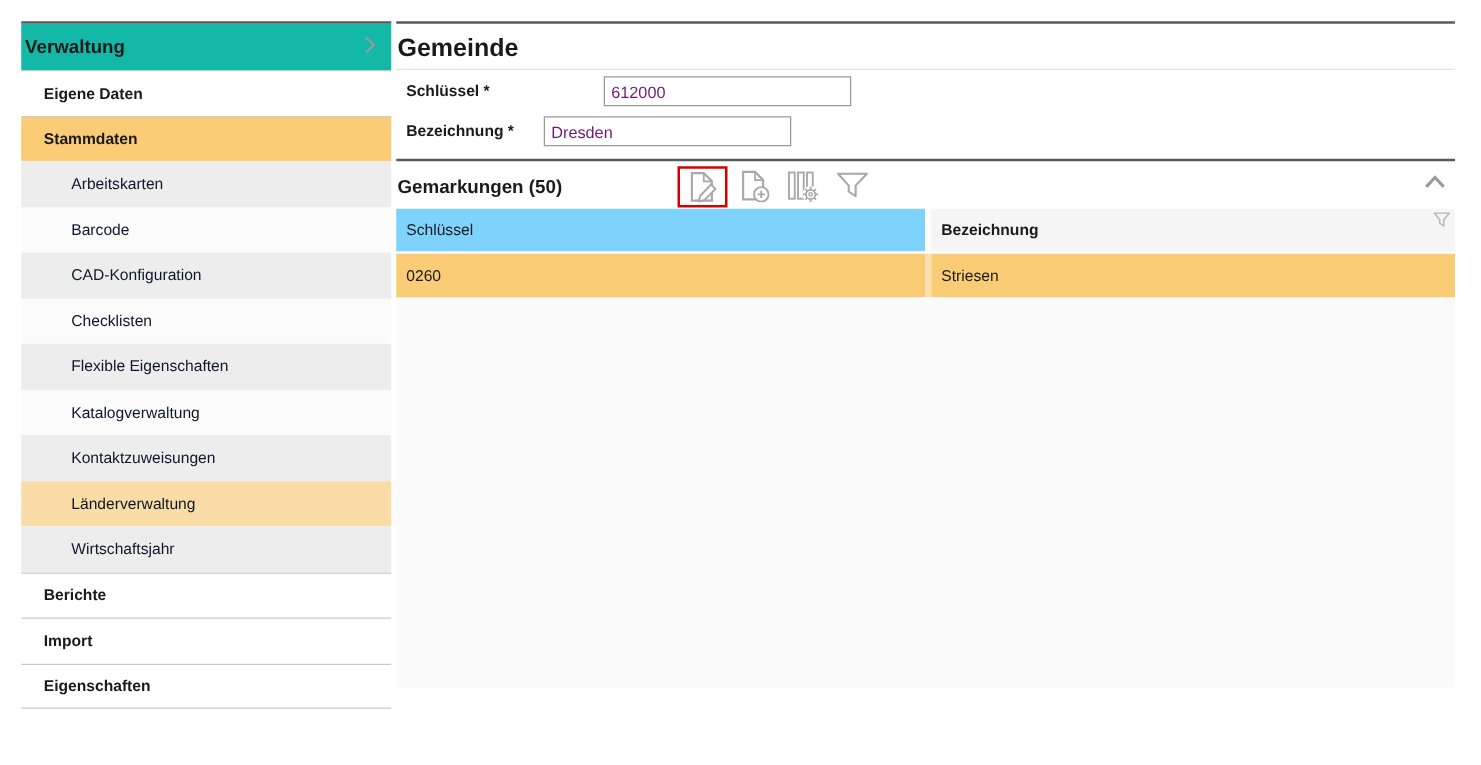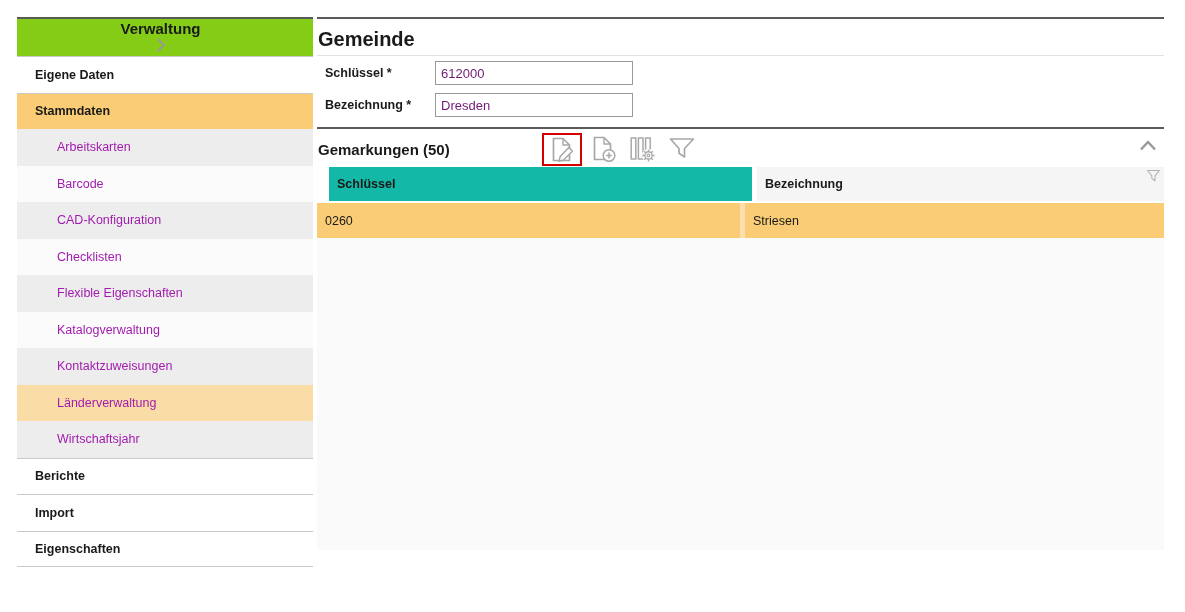--- a/index.html
+++ b/index.html
@@ -3,51 +3,51 @@
 <meta charset="utf-8">
 <style>
   html,body{margin:0;padding:0;}
   body{
     position:relative;width:1185px;height:612px;overflow:hidden;
     background:#ffffff;color:#1a1a1a;
     font-family:"Liberation Sans",sans-serif;font-size:12.5px;
   }
   
   .sidebar{position:absolute;left:17px;top:17px;width:296px;border-top:2px solid #5a5a5a;}
-  .sb-header{height:37px;display:flex;align-items:center;justify-content:center;
-    padding:0 12px 0 3px;font-size:15px;font-weight:bold;background:#84cc16;flex-direction:column;}
+  .sb-header{height:37px;display:flex;align-items:center;justify-content:space-between;
+    padding:0 12px 0 3px;font-size:15px;font-weight:bold;background:#14b8a6;}
   .item{height:36.5px;display:flex;align-items:center;box-sizing:border-box;cursor:pointer;}
   .lvl1{font-weight:bold;padding-left:18px;border-top:1px solid #c9c9c9;background:#fff;text-align:center;}
-  .lvl2{padding-left:40px;background:#fbfbfb;color:#a21caf;}
+  .lvl2{padding-left:40px;background:#fbfbfb;color:#0f172a;}
   .lvl2.alt{background:#ededed;}
   .sel-parent{background:#FACC75 !important;}
   .sel-sub{background:#FADCA6 !important;}
   .item.last{border-bottom:1px solid #c9c9c9;}
   
   .main{position:absolute;left:317px;top:17px;width:847px;height:595px;}
   .main-topline{position:absolute;left:0;top:0;width:100%;height:2px;background:#5a5a5a;}
   .form-title{position:absolute;left:1px;top:11px;font-size:20px;font-weight:bold;}
   .title-line{position:absolute;left:0;top:38px;width:100%;height:1px;background:#e2e2e2;}
   .field-row{position:absolute;left:1px;display:flex;align-items:center;height:24px;}
-  .field-row.f1{top:44px;}
+  .field-row.f1{top:44px;gap:48px;}
   .field-row.f2{top:76px;}
   .field-label{width:117px;font-weight:bold;box-sizing:border-box;padding-left:7px;}
   .field-input{width:186px;height:18px;border:1px solid #999;padding:2px 5px;
     font-family:"Liberation Sans",sans-serif;font-size:13px;color:#701a75;background:#fff;}
   .section-line{position:absolute;left:0;top:110px;width:100%;height:2px;background:#5a5a5a;}
   .section-bar{position:absolute;left:0;top:112px;width:100%;height:40px;}
   .section-title{position:absolute;left:1px;top:12px;font-size:15px;font-weight:bold;}
   .toolbar{position:absolute;left:225px;top:1px;display:flex;align-items:center;height:38px;}
   .red-box{border:2px solid #d40000;padding:2px 5px 1px 5px;margin-right:8px;line-height:0;}
   .tool{margin-right:13px;line-height:0;cursor:pointer;}
   .collapse{position:absolute;right:6px;top:10px;cursor:pointer;line-height:0;}
   
   .thead{position:absolute;left:0;top:150px;width:100%;height:34px;display:flex;position:absolute;}
-  .thead .c1{width:423px;background:#14b8a6;display:flex;align-items:center;
-    padding-left:8px;box-sizing:border-box;font-weight:bold;cursor:pointer;margin-left:12px;}
+  .thead .c1{width:423px;background:#7dd3fc;display:flex;align-items:center;
+    padding-left:8px;box-sizing:border-box;font-weight:normal;cursor:pointer;}
   .thead .colgap{width:5px;background:#ffffff;}
   .thead .c2{flex:1;background:#f5f5f5;display:flex;align-items:center;
     padding-left:8px;box-sizing:border-box;font-weight:bold;position:relative;cursor:pointer;}
   .thead-filter{position:absolute;right:3px;top:2px;line-height:0;cursor:pointer;}
   .sel-row{position:absolute;left:0;top:186px;width:100%;height:35px;display:flex;cursor:pointer;}
   .sel-row .c1{width:423px;background:#FACC75;display:flex;align-items:center;
     padding-left:8px;box-sizing:border-box;}
   .sel-row .colgap{width:5px;background:#fbdfae;}
   .sel-row .c2{flex:1;background:#FACC75;display:flex;align-items:center;
     padding-left:8px;box-sizing:border-box;}

